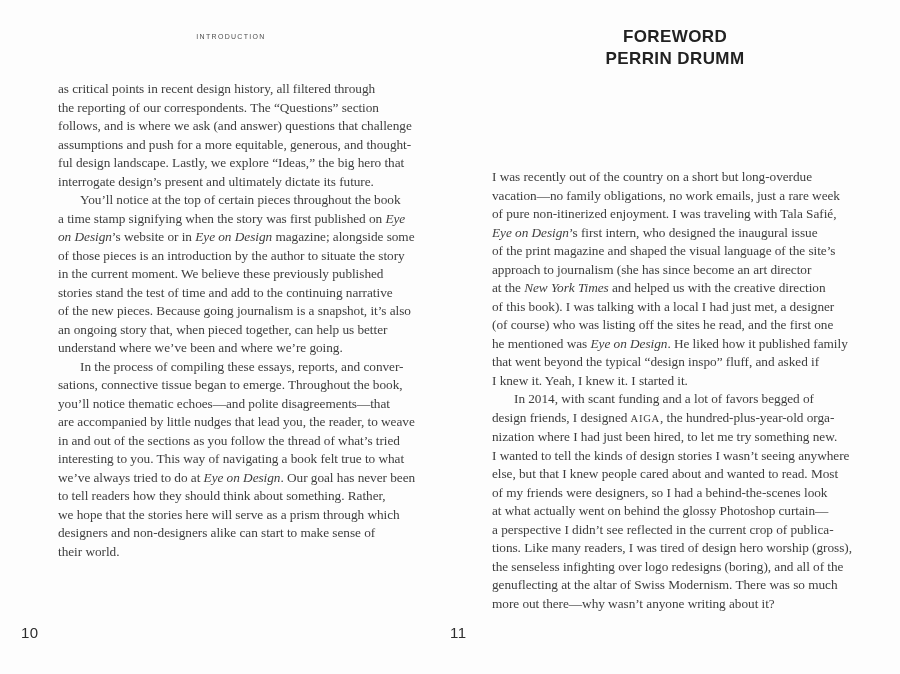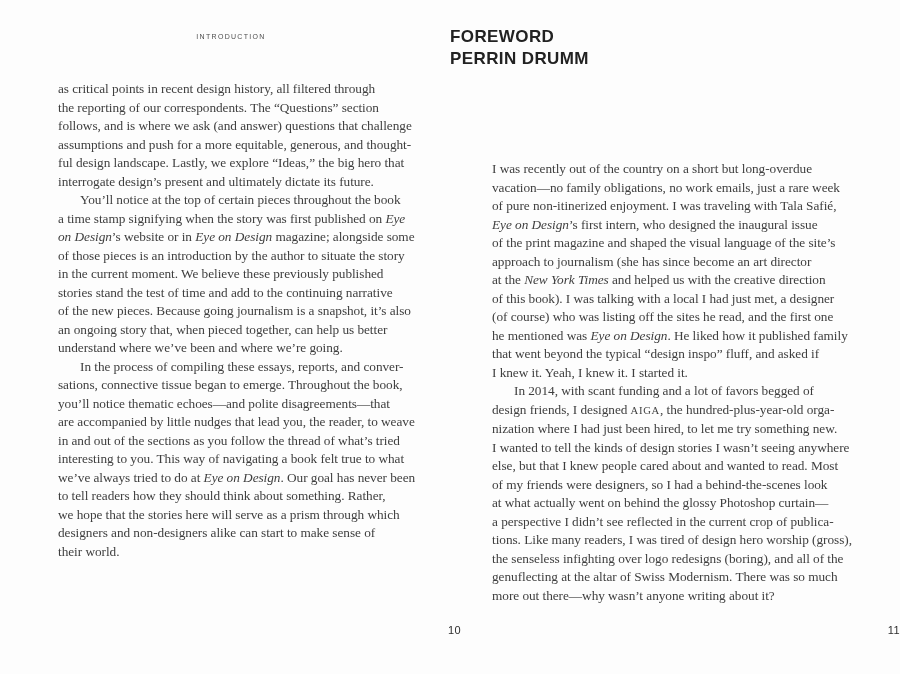--- a/index.html
+++ b/index.html
@@ -33,52 +33,52 @@
     font-size: 7px;
     letter-spacing: 1.3px;
     color: #4d4d4d;
   }
 
   .chapter-heading {
     position: absolute;
     top: 26px;
     left: 0;
     width: 450px;
-    text-align: left;
+    text-align: center;
     font-family: "Liberation Sans", sans-serif;
     font-weight: bold;
     font-size: 17px;
     line-height: 22px;
     letter-spacing: 0.4px;
     color: #222222;
   }
 
   .body-block {
     position: absolute;
     font-size: 13.3px;
     line-height: 18.5px;
     letter-spacing: -0.05px;
     color: #3e3e3e;
   }
   .left  .body-block { left: 37px; top: 80px;  width: 394px; }
-  .right .body-block { left: 42px; top: 160px; width: 382px; }
+  .right .body-block { left: 42px; top: 168px; width: 382px; }
 
   .line { white-space: nowrap; }
   .line.indent { padding-left: 22px; }
   .it { font-style: italic; }
   .sc { font-size: 0.8em; letter-spacing: 0.7px; }
 
   .page-number {
     position: absolute;
     top: 624px;
     left: 0;
     width: 450px;
-    text-align: right;
+    text-align: left;
     font-family: "Liberation Sans", sans-serif;
-    font-size: 11px;
+    font-size: 15px;
     color: #2d2d2d;
     letter-spacing: 0.4px;
   }
   .page.left .page-number { width: 440px; }
 </style>
 </head>
 <body>
 
 <div class="spread">
 

